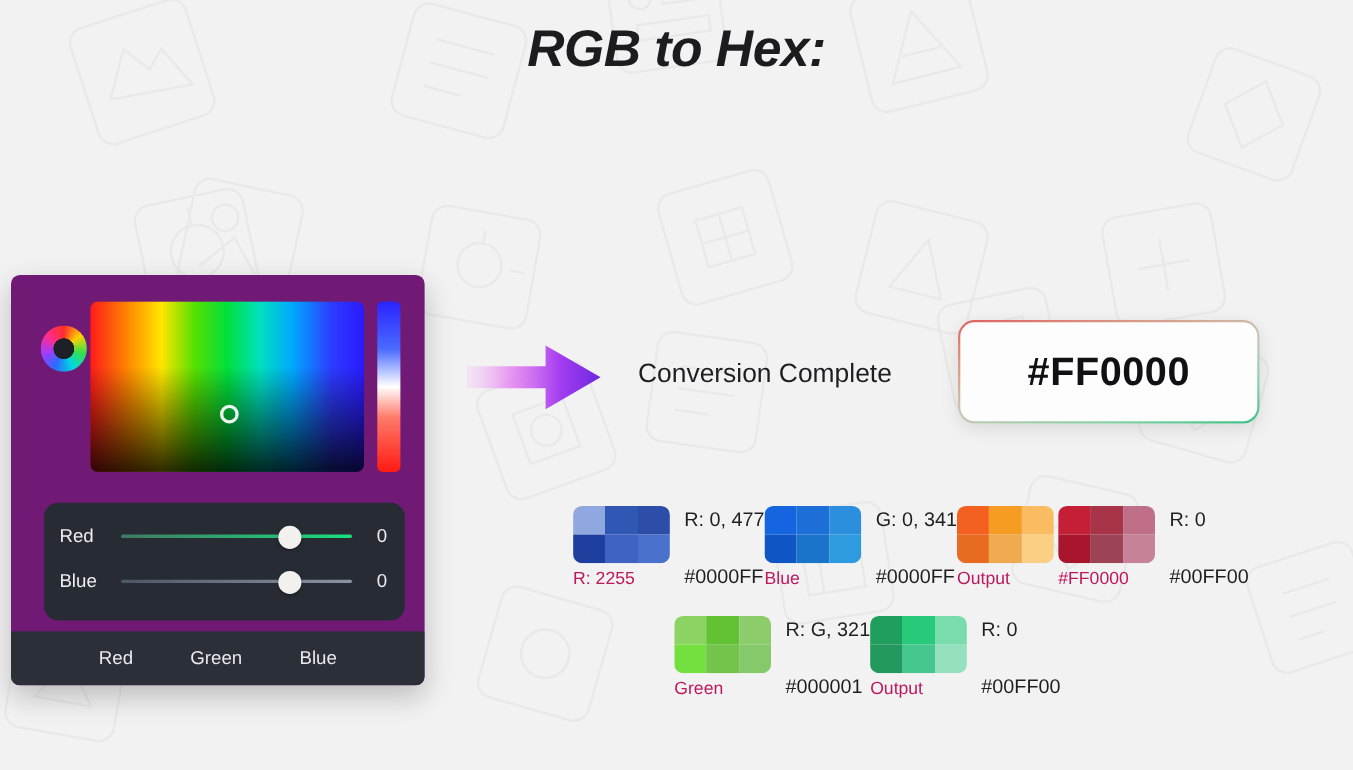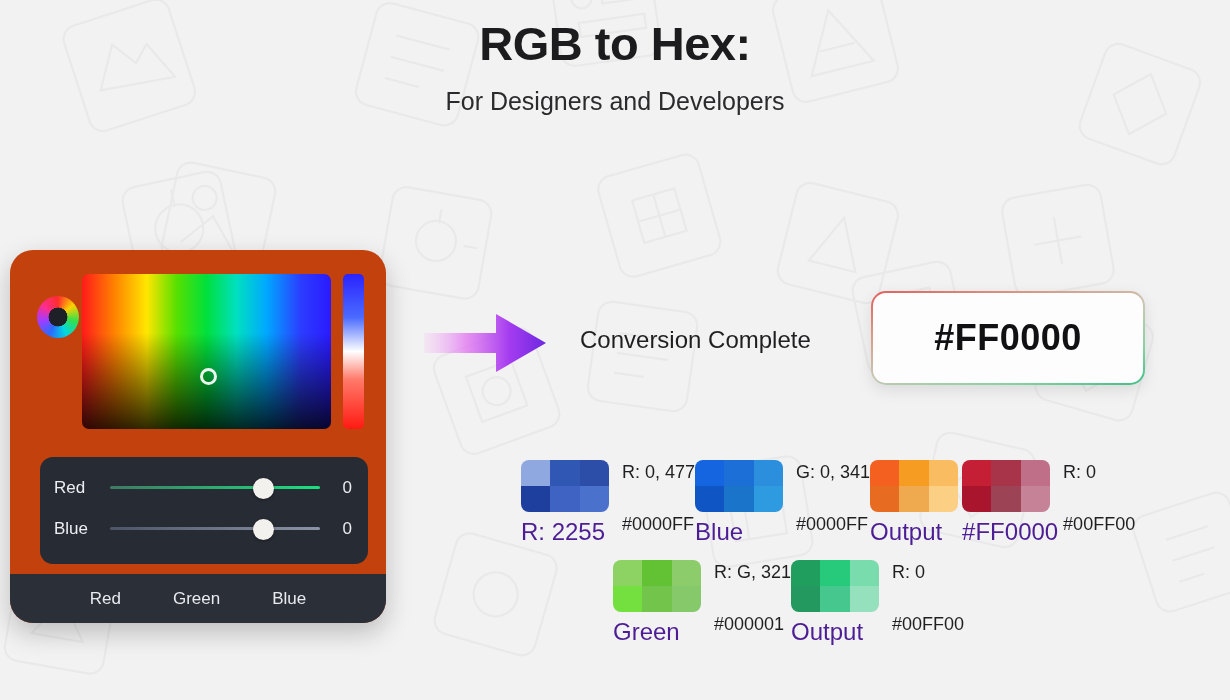--- a/index.html
+++ b/index.html
@@ -27,20 +27,21 @@
   }
 
   
   .header {
     position: absolute;
     top: 18px;
     left: 0;
     width: 1230px;
     text-align: center;
     z-index: 2;
+    font-style: italic;
   }
   .title-line {
     font-size: 47px;
     font-weight: bold;
     letter-spacing: -0.5px;
     color: #1c1c1e;
     line-height: 1.12;
   }
   .subtitle {
     margin-top: 16px;
@@ -49,22 +50,22 @@
     color: #2b2b2d;
   }
 
   
   .picker {
     position: absolute;
     left: 10px;
     top: 250px;
     width: 376px;
     height: 373px;
-    background: #c2410c;
-    border-radius: 23px;
+    background: #701a75;
+    border-radius: 8px;
     box-shadow: 0 10px 26px rgba(0,0,0,0.22);
     z-index: 3;
     overflow: hidden;
   }
   .picker-top {
     position: relative;
     height: 195px;
     padding: 16px;
   }
   .wheel {
@@ -256,22 +257,22 @@
     width: 88px;
     height: 52px;
     border-radius: 8px;
     overflow: hidden;
     display: grid;
     grid-template-columns: repeat(3, 1fr);
     grid-template-rows: repeat(2, 1fr);
   }
   .swatch-caption {
     margin-top: 6px;
-    font-size: 24px;
-    color: #4c1d95;
+    font-size: 16px;
+    color: #be185d;
     white-space: nowrap;
   }
   .swatch-meta {
     margin-left: 9px;
     font-size: 18px;
     line-height: 1.28;
     color: #1f1f21;
     white-space: nowrap;
     padding-top: 1px;
   }
@@ -378,21 +379,20 @@
     </g>
     <g transform="translate(20,560) rotate(10)">
       <rect x="0" y="0" width="100" height="100" rx="14"></rect>
       <path d="M24 70 L50 32 L76 70 Z"></path>
     </g>
   </g>
 </svg>
 
 <div class="header">
   <div class="title-line">RGB to Hex:</div>
-  <div class="subtitle">For Designers and Developers</div>
 </div>
 
 <div class="picker">
   <div class="picker-top">
     <div class="wheel"></div>
     <div class="sat-box">
       <div class="sat-cursor"></div>
     </div>
     <div class="hue-strip"></div>
   </div>

